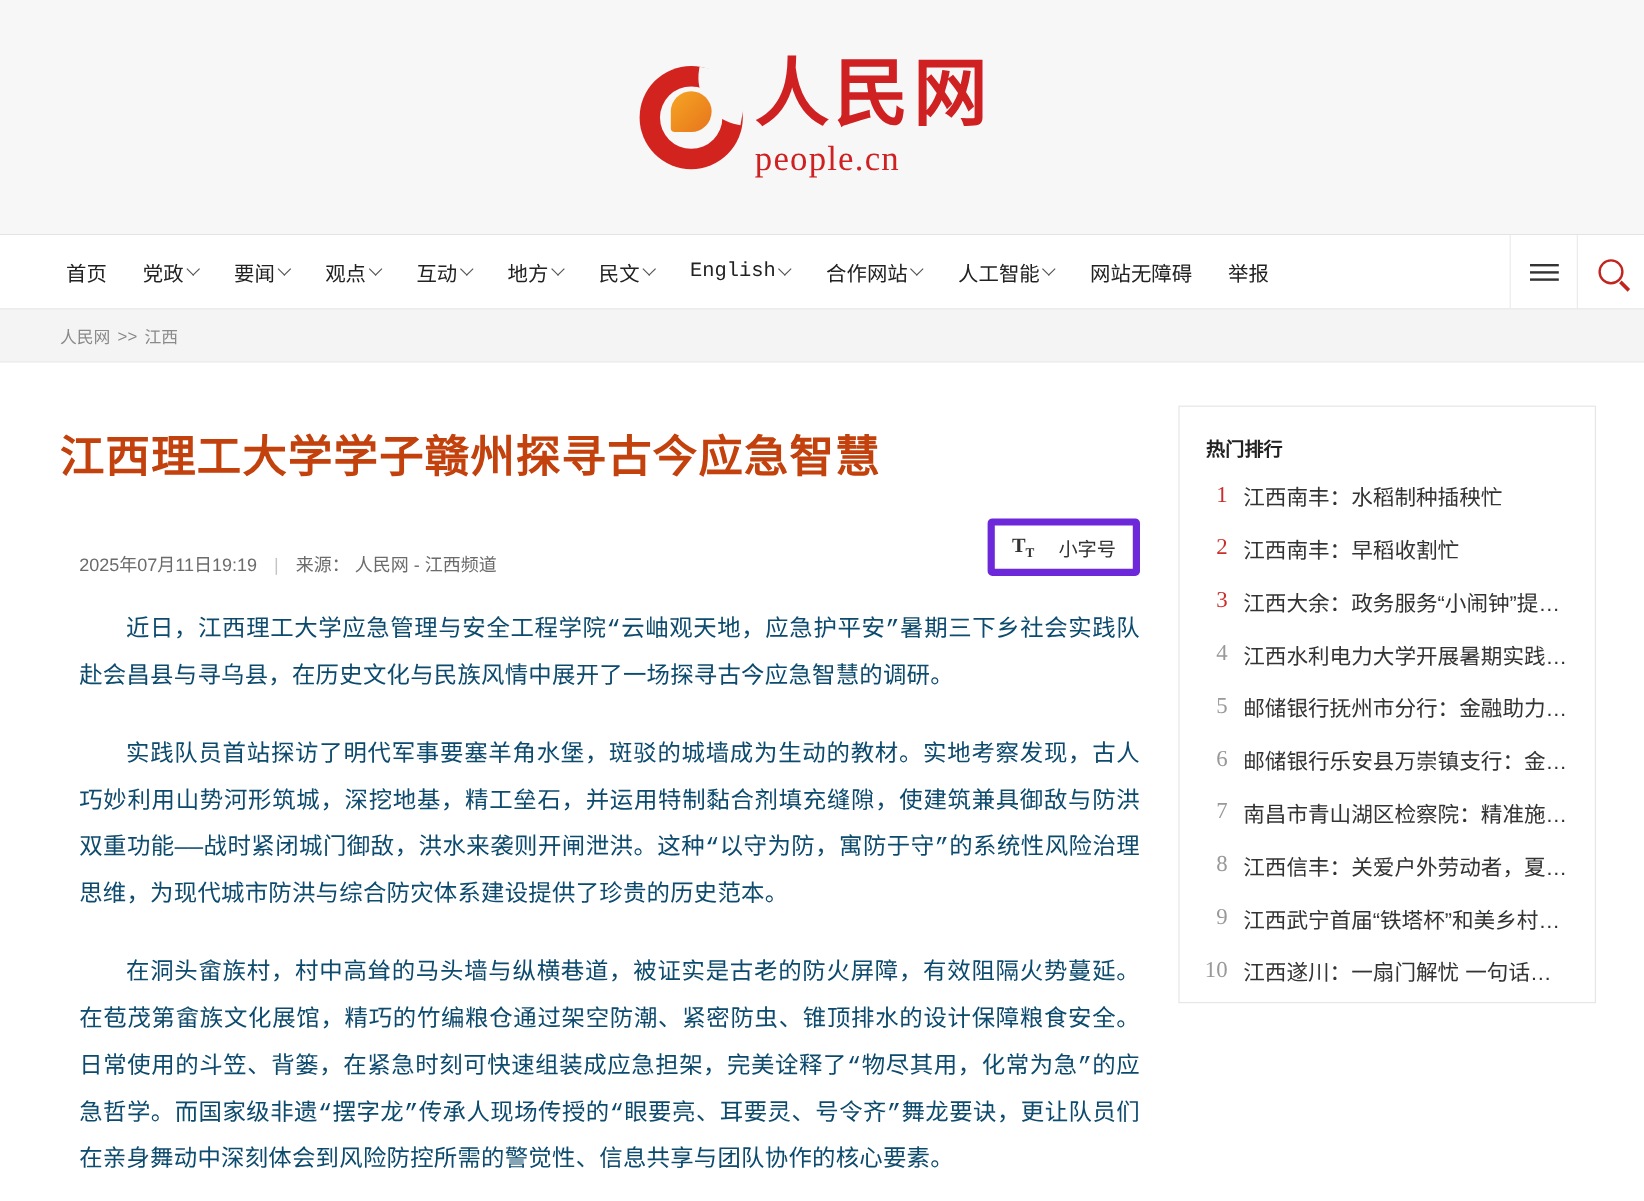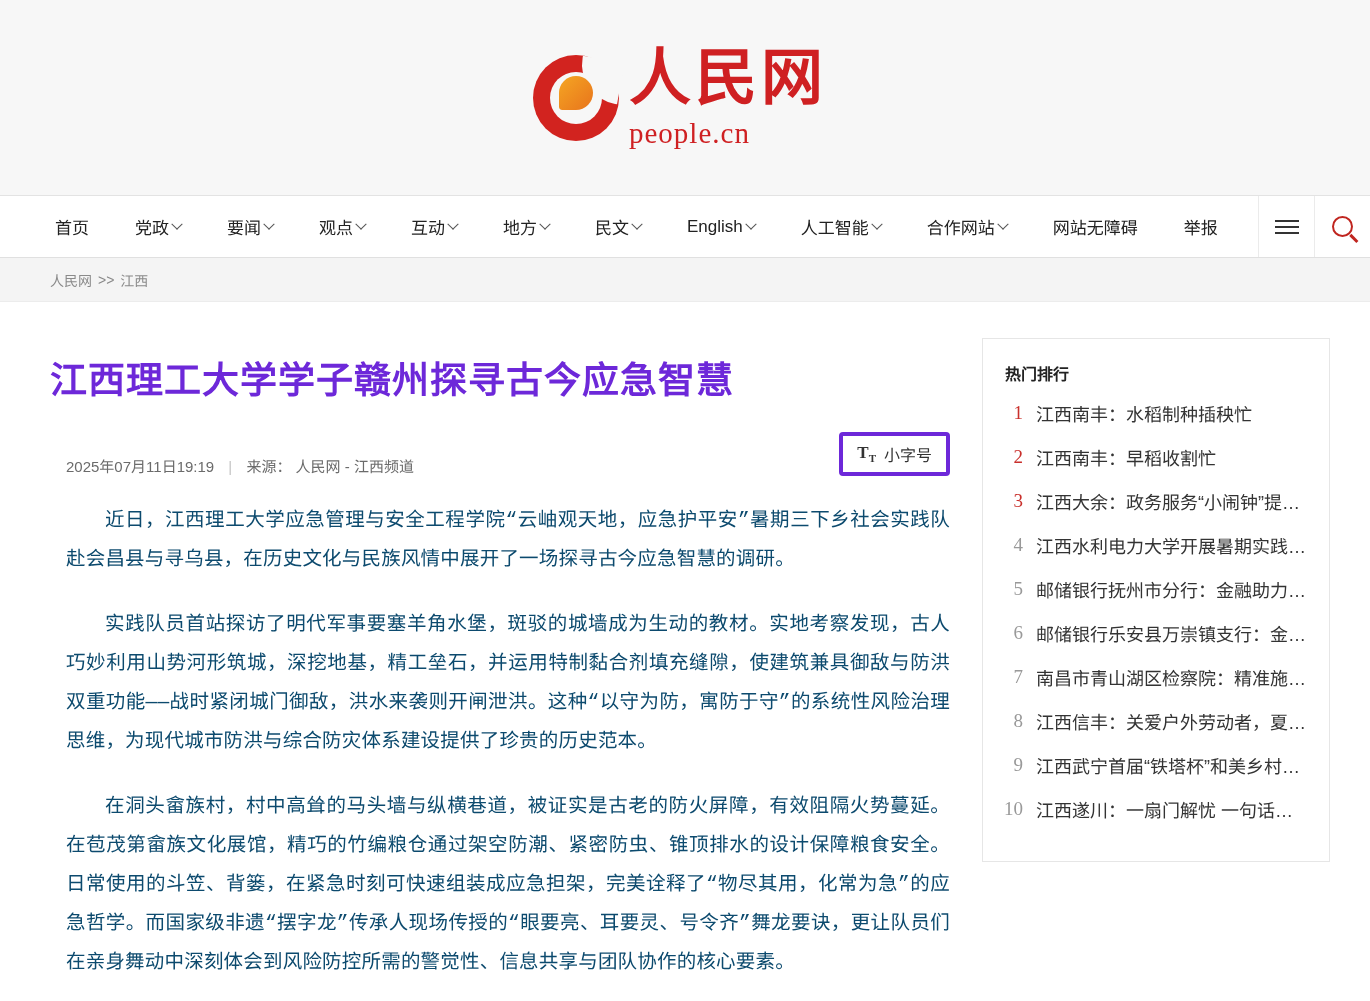--- a/index.html
+++ b/index.html
@@ -94,22 +94,23 @@
     border-bottom: 1px solid #e0e0e0;
     display: flex;
     align-items: stretch;
     padding-left: 40px;
     font-size: 17px;
     color: #222;
   }
   .nav-items {
     display: flex;
     align-items: center;
-    gap: 16px;
+    gap: 0px;
     flex: 1;
+    font-family: Liberation Mono, monospace;
   }
   .nav-item {
     padding: 0 15px;
     display: flex;
     align-items: center;
     gap: 4px;
     height: 100%;
     cursor: pointer;
     white-space: nowrap;
   }
@@ -168,41 +169,41 @@
   .page {
     display: flex;
     padding: 0 40px 0 50px;
     gap: 32px;
   }
   .article { width: 900px; }
   .article h1 {
     font-family: "DejaVu Sans", sans-serif;
     font-size: 37px;
     font-weight: 700;
-    color: #6d28d9;
+    color: #c2410c;
     margin: 48px 0 0 0;
     letter-spacing: 1px;
   }
   .meta-row {
     display: flex;
     align-items: flex-end;
     margin-top: 28px;
     font-size: 15px;
     color: #6b6b6b;
     margin-left: 16px;
   }
   .meta-left { flex: 1; }
   .meta-sep { margin: 0 10px; color: #c5c5c5; }
   .fontsize-btn {
-    border: 4px solid #6d28d9;
+    border: 6px solid #6d28d9;
     border-radius: 4px;
     padding: 6px 14px;
     display: flex;
     align-items: center;
-    gap: 8px;
+    gap: 20px;
     font-size: 16px;
     color: #333;
     cursor: pointer;
     background: #fff;
   }
   .tt {
     font-family: "Liberation Serif", serif;
     font-weight: 700;
     font-size: 17px;
   }
@@ -217,21 +218,21 @@
     text-indent: 2em;
     text-align: justify;
     letter-spacing: 0.2px;
   }
 
   
   .sidebar { width: 348px; padding-top: 36px; }
   .rank-box {
     border: 1px solid #e6e6e6;
     background: #fff;
-    padding: 22px 18px 30px 18px;
+    padding: 22px 18px 4px 18px;
   }
   .rank-title {
     font-size: 16px;
     font-weight: 700;
     color: #222;
     margin: 0 0 6px 4px;
   }
   .rank-item {
     display: flex;
     align-items: center;
@@ -300,25 +301,25 @@
       </div>
     <div class="nav-item">
         <span>民文</span>
         <i class="caret"></i>
       </div>
     <div class="nav-item">
         <span>English</span>
         <i class="caret"></i>
       </div>
     <div class="nav-item">
+        <span>合作网站</span>
+        <i class="caret"></i>
+      </div>
+    <div class="nav-item">
         <span>人工智能</span>
-        <i class="caret"></i>
-      </div>
-    <div class="nav-item">
-        <span>合作网站</span>
         <i class="caret"></i>
       </div>
     <div class="nav-item">
         <span>网站无障碍</span>
       </div>
     <div class="nav-item">
         <span>举报</span>
       </div>
   </div>
   <div class="nav-right">

